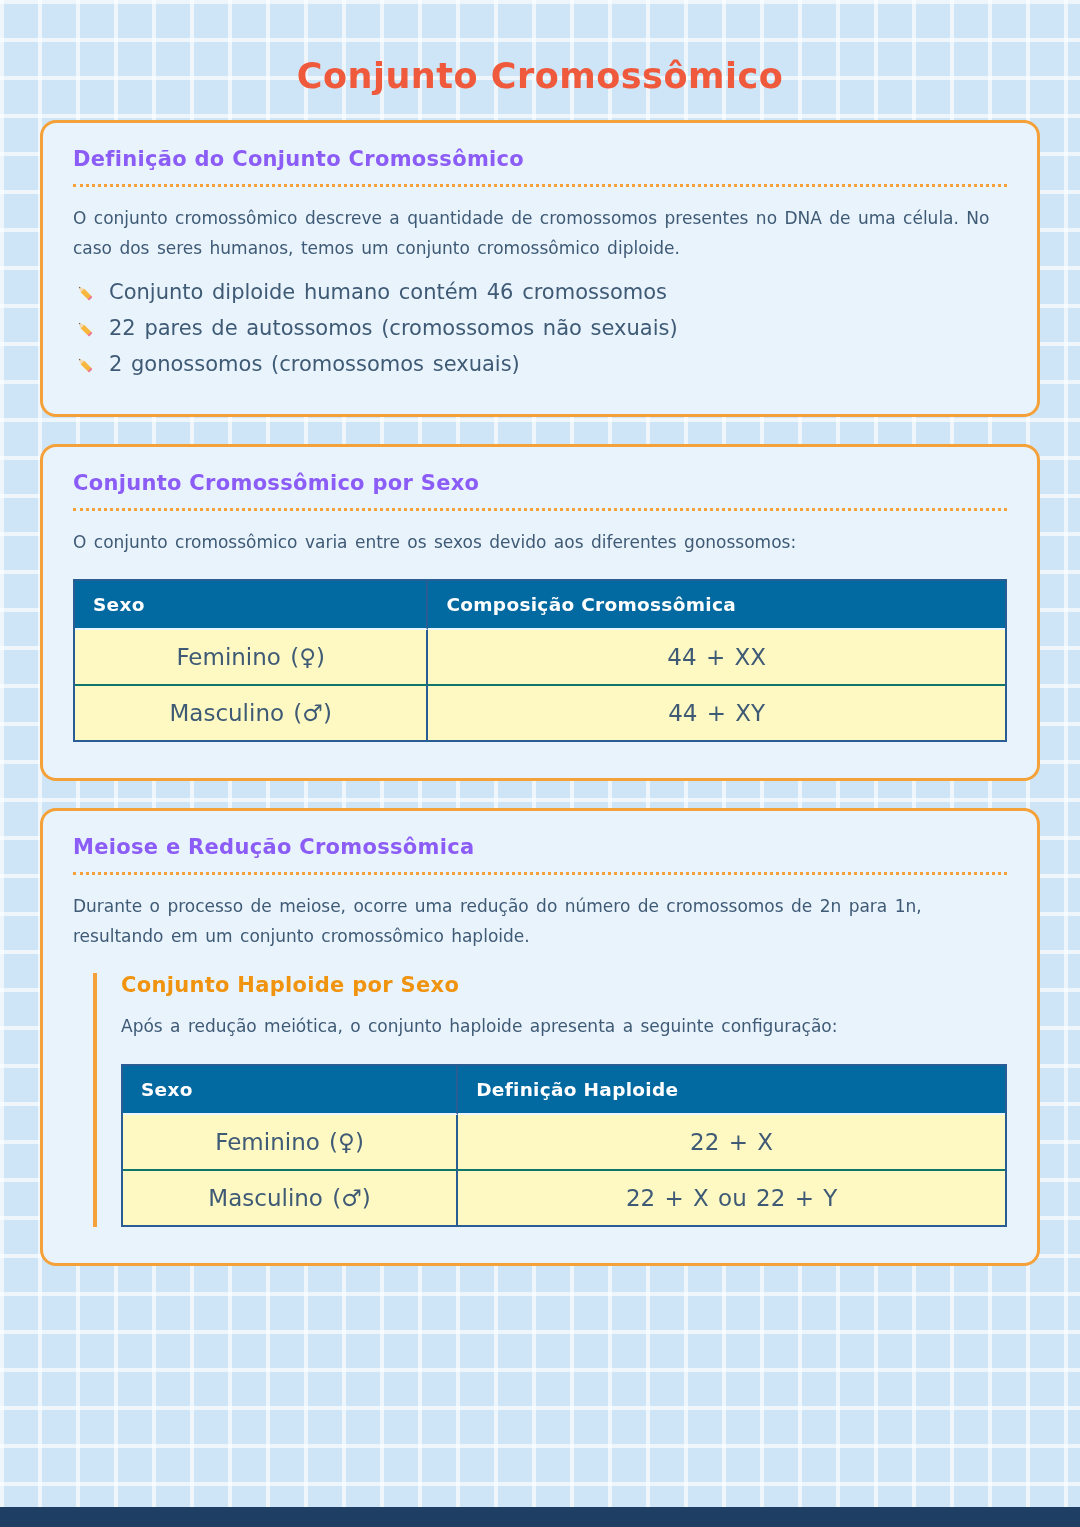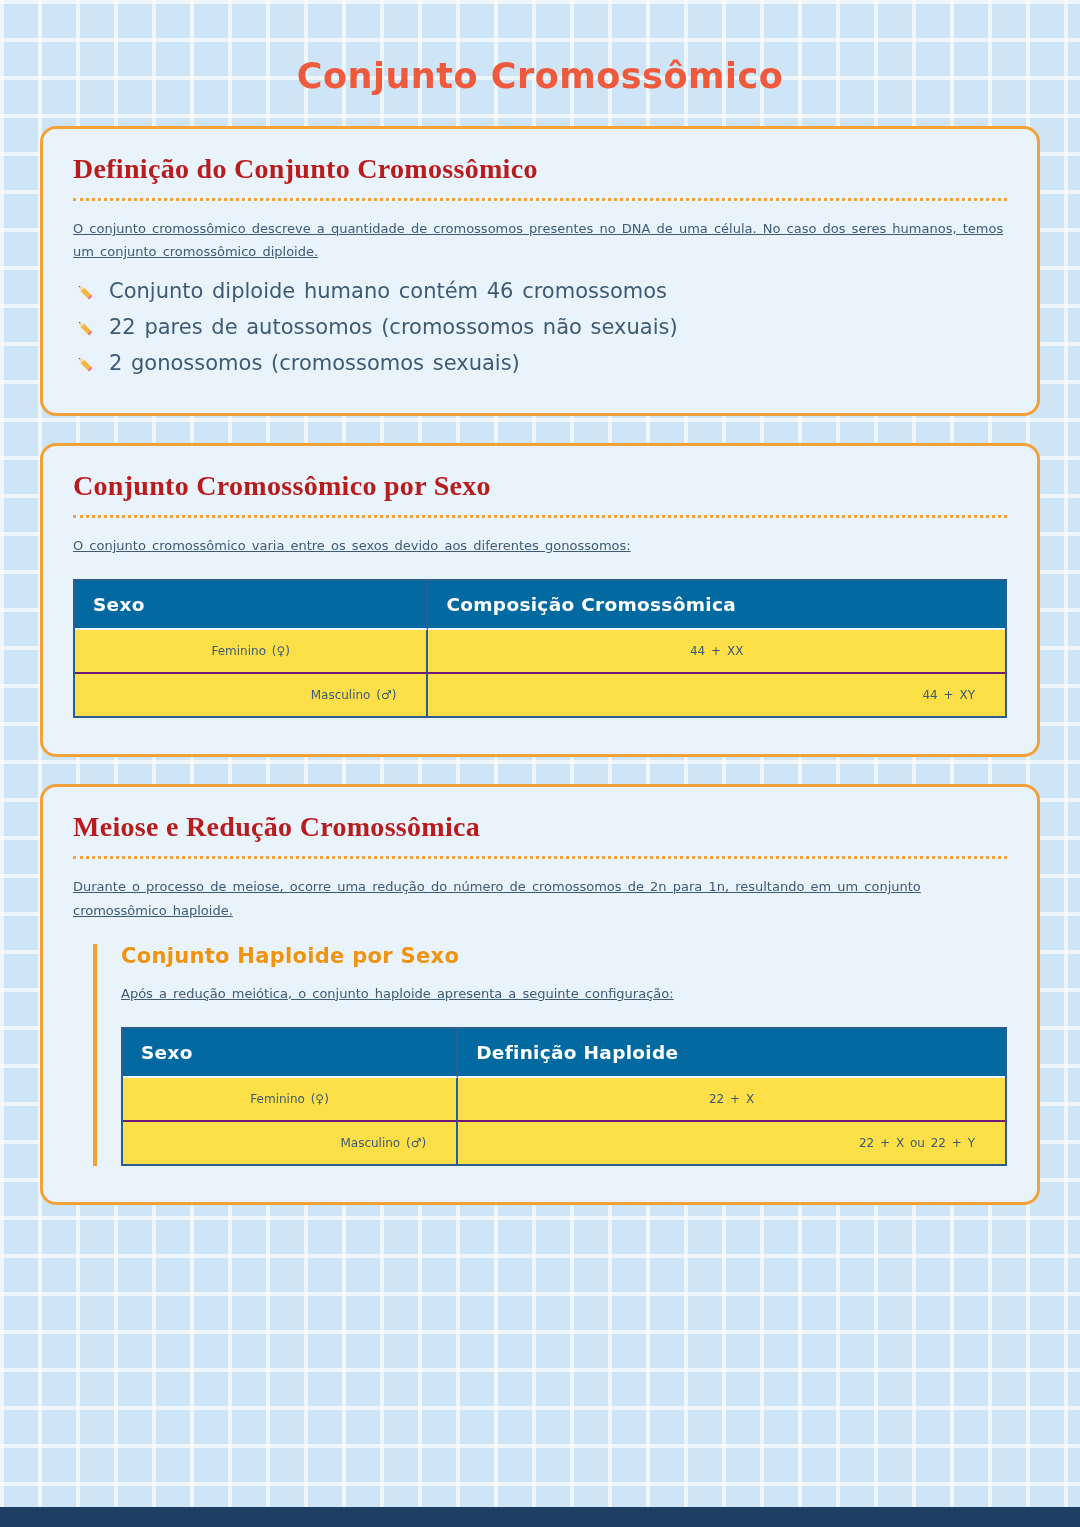--- a/index.html
+++ b/index.html
@@ -17,45 +17,43 @@
     color: #3e5a75;
     overflow: hidden;
   }
   .title {
     text-align: center;
     color: #ef5a3d;
     font-size: 35px;
     font-weight: bold;
     letter-spacing: 0.5px;
     margin: 0;
-    padding: 56px 0 30px 0;
+    padding: 56px 0 24px 0;
   }
   .card {
     background: #e9f3fc;
     border: 3px solid #f5a139;
     border-radius: 16px;
     margin: 0 40px 27px 40px;
     padding: 24px 30px 30px 30px;
   }
   .card-heading {
-    color: #b91c1c;
-    font-size: 28px;
+    color: #8b5cf6;
+    font-size: 21px;
     font-weight: bold;
     margin: 0 0 16px 0;
     padding-bottom: 13px;
     border-bottom: 3px dotted #f5a139;
     letter-spacing: 0.3px;
-    font-family: Liberation Serif, serif;
   }
   .body-text {
-    font-size: 13px;
+    font-size: 17px;
     line-height: 1.78;
     margin: 0 0 10px 0;
     word-spacing: 2px;
-    text-decoration: underline;
   }
   .bullet-list {
     list-style: none;
     margin: 10px 0 2px 0;
     padding: 0;
   }
   .bullet-item {
     display: flex;
     align-items: center;
     gap: 14px;
@@ -78,28 +76,28 @@
     background: #0369a1;
     color: #ffffff;
     font-size: 18.5px;
     font-weight: bold;
     text-align: left;
     padding: 13px 18px;
     letter-spacing: 0.3px;
     border-bottom: 2px solid #eef6fd;
   }
   .data-table td {
-    font-size: 12px;
+    font-size: 23px;
     color: #3e5a75;
     text-align: center;
-    padding: 14px 30px;
-    background: #fde047;
+    padding: 14px 20px;
+    background: #fef9c3;
     word-spacing: 2px;
   }
-  .data-table tbody tr + tr td { border-top: 2px solid #701a75; text-align: right; }
+  .data-table tbody tr + tr td { border-top: 2px solid #0f766e; }
   .data-table th:first-child,
   .data-table td:first-child { border-right: 2px solid #2a5d93; }
   .col-sexo { width: 38%; }
 
   .subsection {
     margin: 22px 0 0 20px;
     padding-left: 24px;
     border-left: 4px solid #f5a139;
   }
   .subsection-heading {

